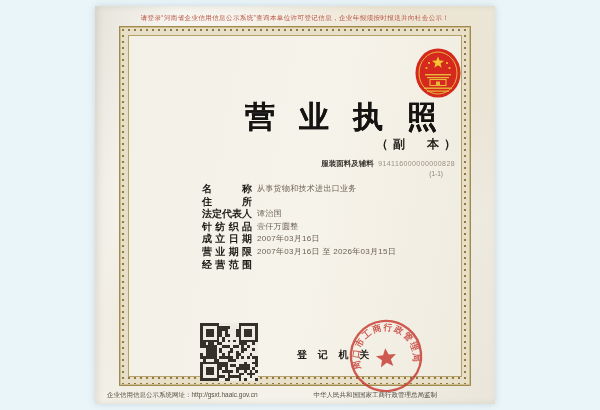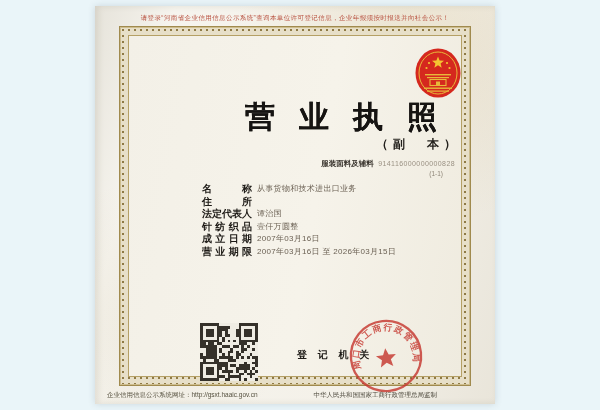--- a/index.html
+++ b/index.html
@@ -141,20 +141,21 @@
           </div>
           <div class="row">
             <span class="lab">成立日期</span>
             <span class="val">2007年03月16日</span>
           </div>
           <div class="row">
             <span class="lab">营业期限</span>
             <span class="val">2007年03月16日 至 2026年03月15日</span>
           </div>
           <div class="row scope">
+            <span class="lab">经营范围</span>
           </div>
         </div>
 
         <div class="qr">
             <i style="grid-area: 1 / 1;"></i>
             <i style="grid-area: 1 / 2;"></i>
             <i style="grid-area: 1 / 3;"></i>
             <i style="grid-area: 1 / 4;"></i>
             <i style="grid-area: 1 / 5;"></i>
             <i style="grid-area: 1 / 6;"></i>

